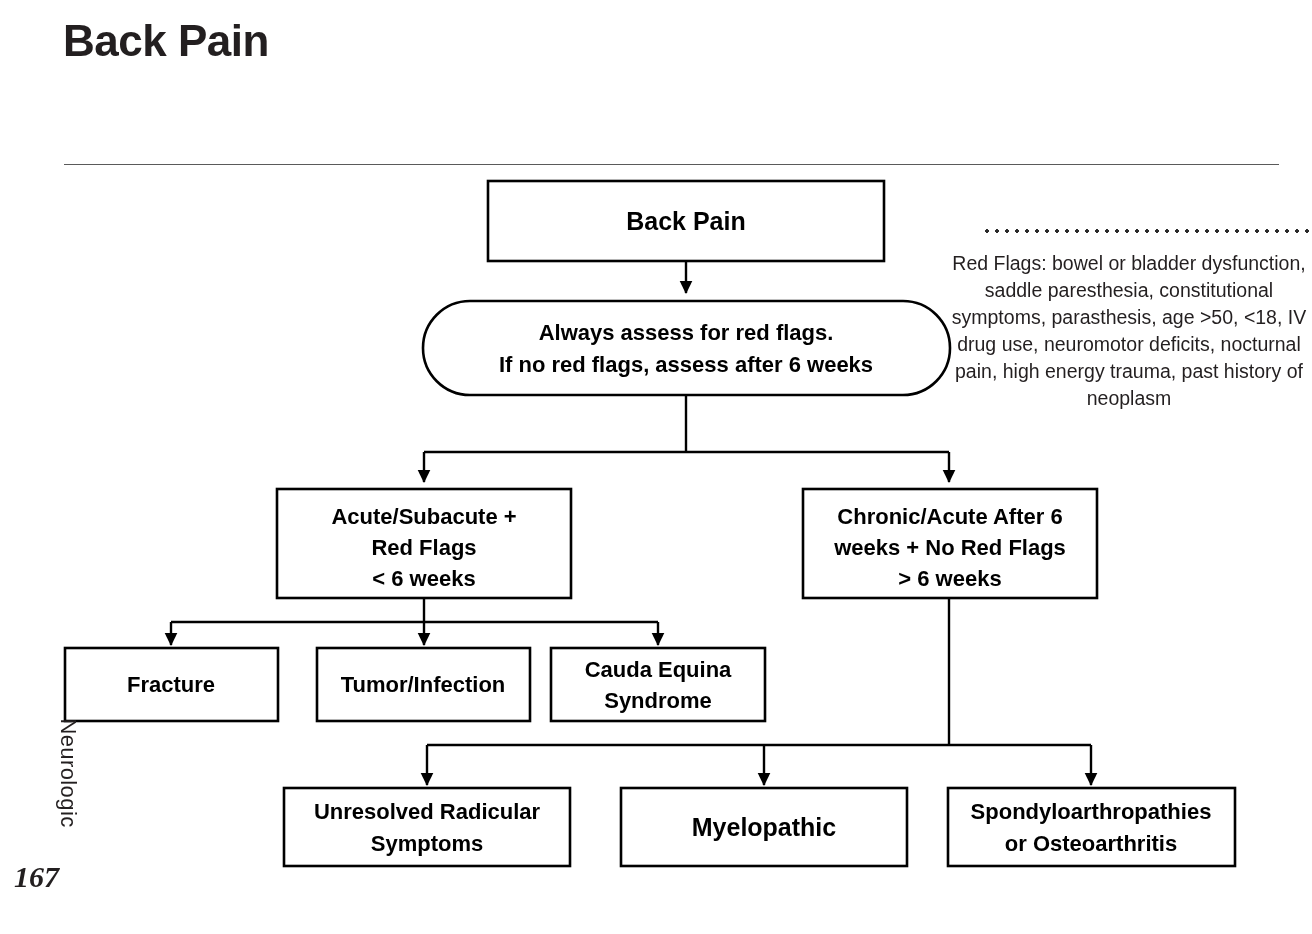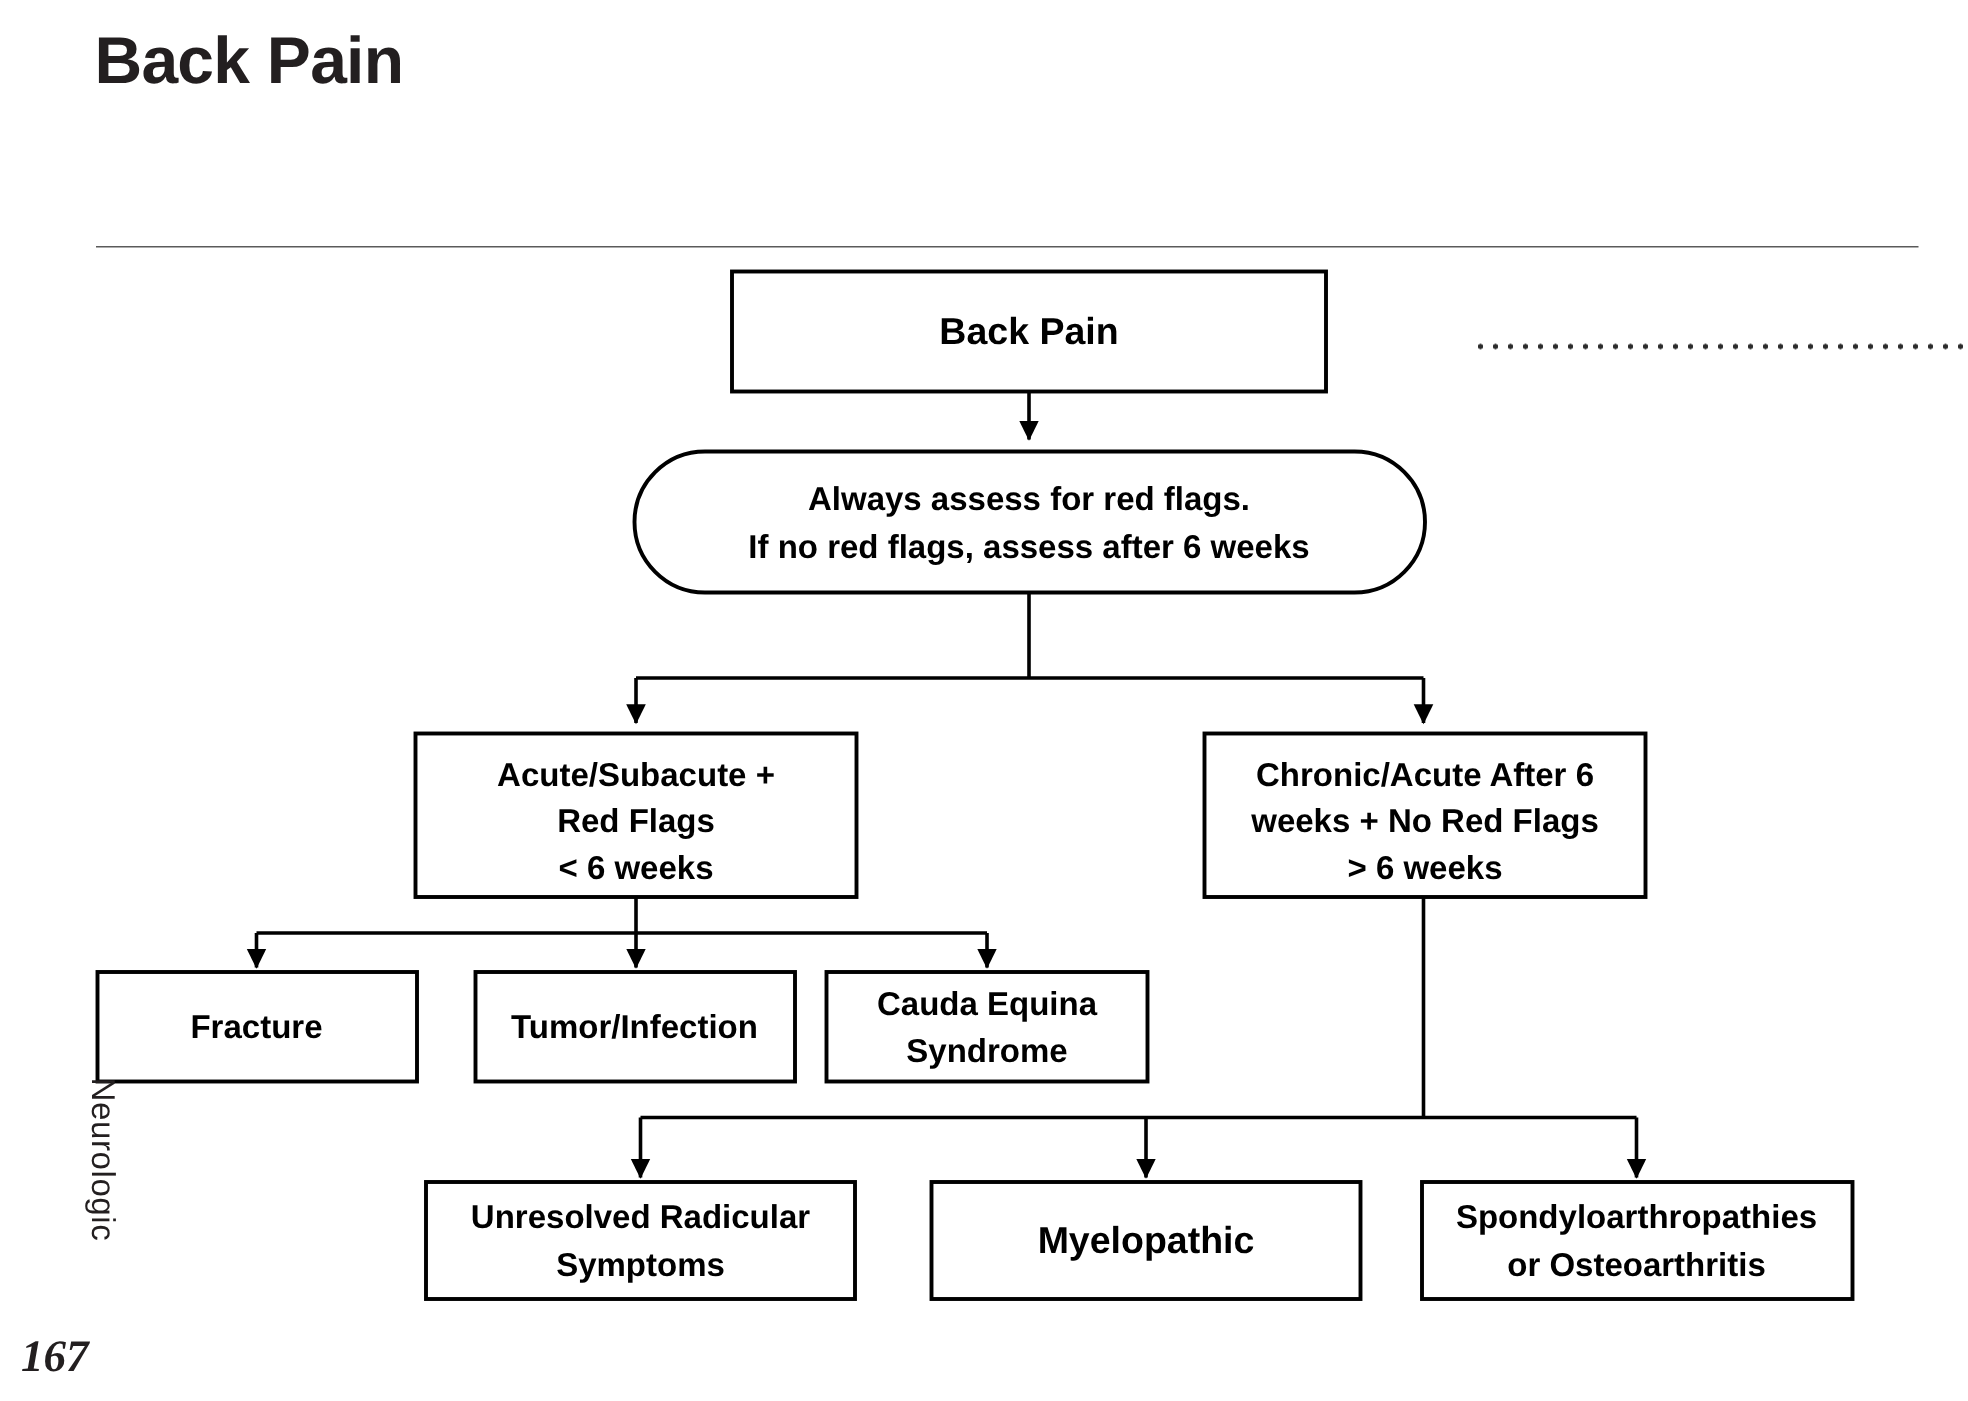--- a/index.html
+++ b/index.html
@@ -52,21 +52,21 @@
     font-size: 22px;
     font-weight: 400;
     color: #231f20;
     letter-spacing: 0.4px;
     font-family: "Liberation Sans", sans-serif;
   }
   
   .page-number {
     position: absolute;
     left: 14px;
-    top: 888px;
+    top: 860px;
     font-family: "Liberation Serif", serif;
     font-style: italic;
     font-weight: 700;
     font-size: 30px;
     color: #231f20;
   }
   
   svg.flow {
     position: absolute;
     left: 0;
@@ -217,18 +217,19 @@
     </g>
 
     <g>
       <rect class="node-box" x="948" y="788" width="287" height="78"></rect>
       <text class="node-label sz-20" x="1091" y="813">Spondyloarthropathies</text>
       <text class="node-label sz-20" x="1091" y="845">or Osteoarthritis</text>
     </g>
   </svg>
 
   <div class="note-dotline"></div>
+  <div class="note-text">Red Flags: bowel or bladder dysfunction, saddle paresthesia, constitutional symptoms, parasthesis, age &gt;50, &lt;18, IV drug use, neuromotor deficits, nocturnal pain, high energy trauma, past history of neoplasm</div>
 
   <div class="section-tab">Neurologic</div>
 
   <div class="page-number">167</div>
 
 </div>
 
 </body></html>

